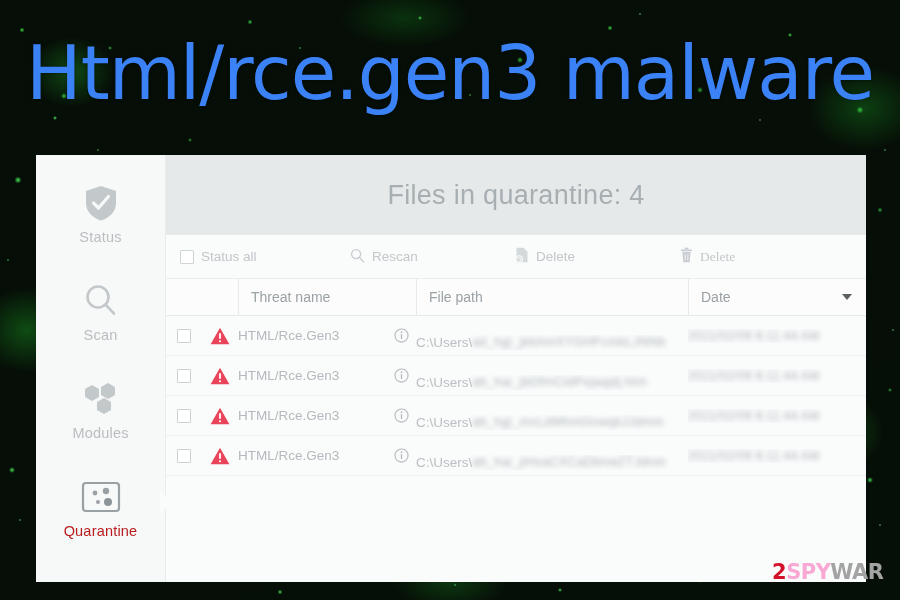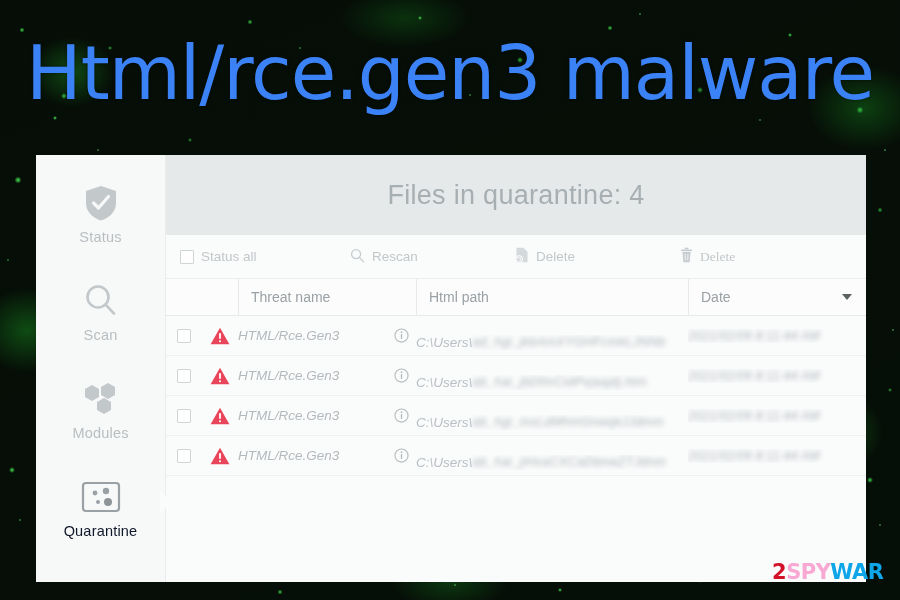--- a/index.html
+++ b/index.html
@@ -147,21 +147,21 @@
     display: flex;
     align-items: center;
     justify-content: center;
     margin-bottom: 6px;
   }
   .nav-label {
     font-size: 14.5px;
     color: #b9bec1;
     letter-spacing: .2px;
   }
-  .nav-item.active .nav-label { color: #0f172a; }
+  .nav-item.active .nav-label { color: #b91c1c; }
   
   #active-chevron {
     position: absolute;
     right: -7px;
     top: 335px;
     width: 12px;
     height: 24px;
     background: #fafbfb;
     clip-path: polygon(0 0, 100% 50%, 0 100%);
     filter: drop-shadow(1px 0 0 #e9ebec);
@@ -261,21 +261,20 @@
     border-right: 5px solid transparent;
     border-top: 6px solid #5b6163;
   }
 
   .trow {
     height: 40px;
     display: flex;
     align-items: center;
     border-bottom: 1px solid #eef0f1;
     box-sizing: border-box;
-    font-style: italic;
   }
   .cell-check {
     width: 36px;
     display: flex;
     justify-content: center;
     align-items: center;
     flex: 0 0 36px;
   }
   .cell-warn {
     width: 36px;
@@ -332,21 +331,21 @@
     top: 562px;
     font-family: "DejaVu Sans", sans-serif;
     font-size: 21px;
     font-weight: 700;
     letter-spacing: -.5px;
     line-height: 1;
     white-space: nowrap;
   }
   #wm-2   { color: #d3122a; }
   #wm-spy { color: #f9a8d4; }
-  #wm-war { color: #0ea5e9; }
+  #wm-war { color: #a3a3a3; }
 </style>
 </head>
 <body>
 
 <div id="backdrop">
   <div id="speckles"></div>
   <div id="speckles2"></div>
 </div>
 
 <div id="title">Html/rce.gen3 malware</div>
@@ -448,21 +447,21 @@
         </span>
         <span>Delete</span>
       </div>
     </div>
 
     <div id="table">
 
       <div id="col-header">
         <div class="colh" id="colh-pad"></div>
         <div class="colh div" id="colh-name">Threat name</div>
-        <div class="colh div" id="colh-path">Html path</div>
+        <div class="colh div" id="colh-path">File path</div>
         <div class="colh div" id="colh-date">
           <span>Date</span>
           <span id="sort-arrow"></span>
         </div>
       </div>
 
       <div class="trow">
         <div class="cell-check">
           <span class="cbox"></span>
         </div>

